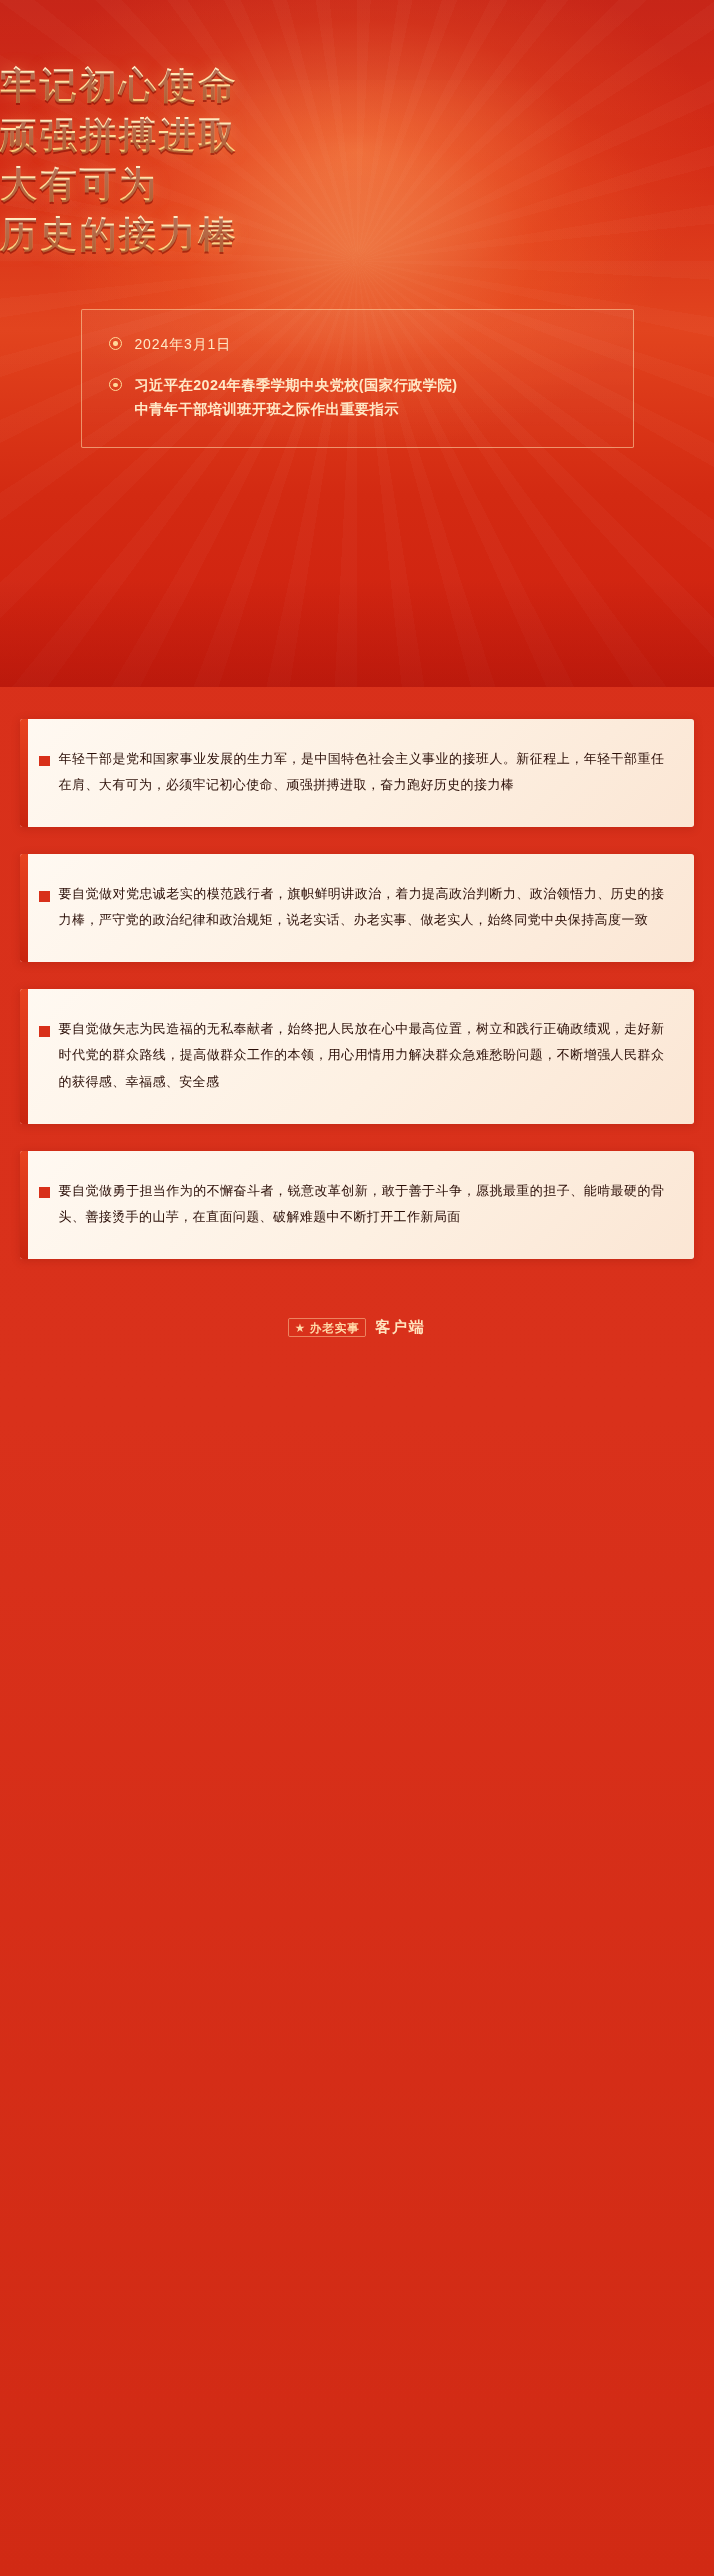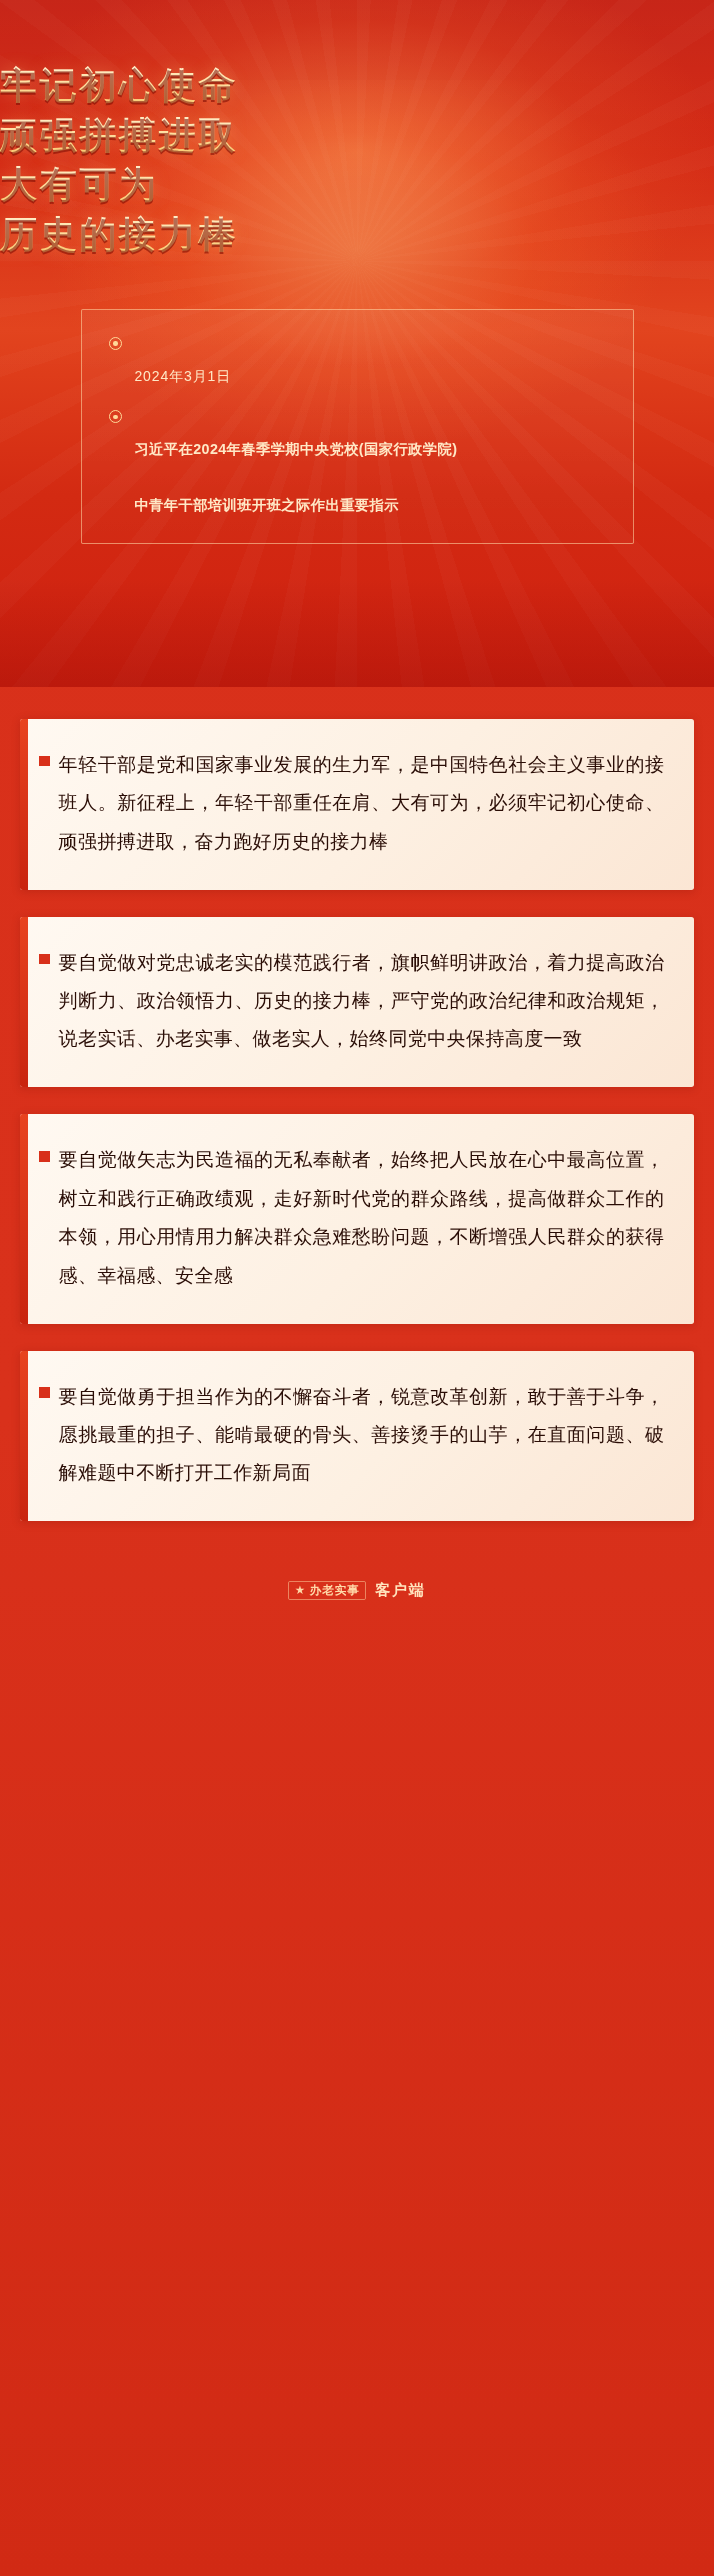--- a/index.html
+++ b/index.html
@@ -102,21 +102,20 @@
     margin: -2.2px 0 0 -2.2px;
     border-radius: 50%;
     background: #ffd999;
   }
   .meta-text {
     color: #ffe8c6;
     font-size: 14.3px;
     line-height: 1.65;
     letter-spacing: 0.4px;
     font-weight: bold;
-    margin-top: 32px;
   }
   .meta-text.date { font-weight: normal; font-size: 14px; letter-spacing: 0.9px; }
 
   
   .cards {
     position: relative;
     z-index: 2;
     padding: 32px 19.6px 0 19.6px;
   }
   .card {
@@ -138,21 +137,21 @@
   .card-body { position: relative; }
   .card-marker {
     position: absolute;
     left: -19.6px;
     top: 9.8px;
     width: 10.7px; height: 10.7px;
     background: #d8301a;
   }
   .card-text {
     color: #2a0d06;
-    font-size: 19px;
+    font-size: 13px;
     line-height: 2.02;
     letter-spacing: 0.4px;
     text-align: justify;
   }
 
   
   .footer {
     position: relative;
     z-index: 2;
     height: 107px;

